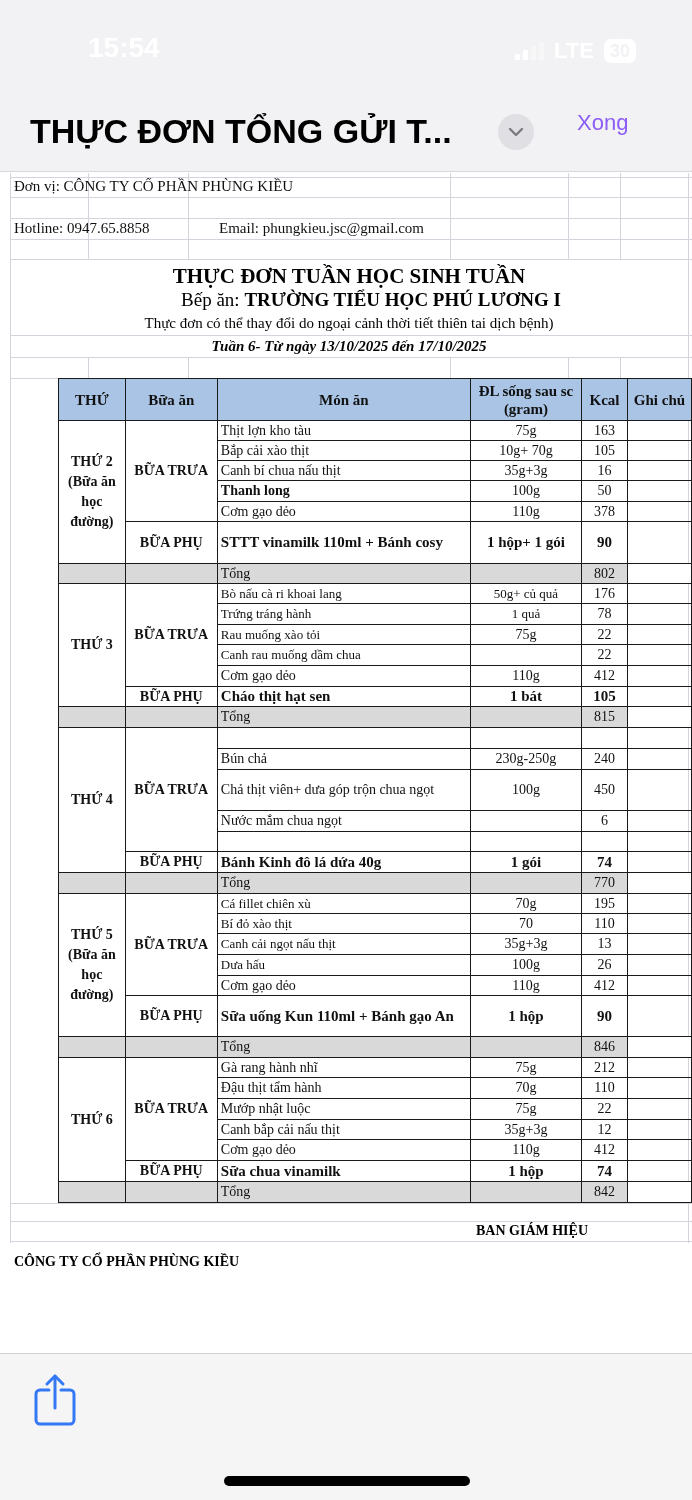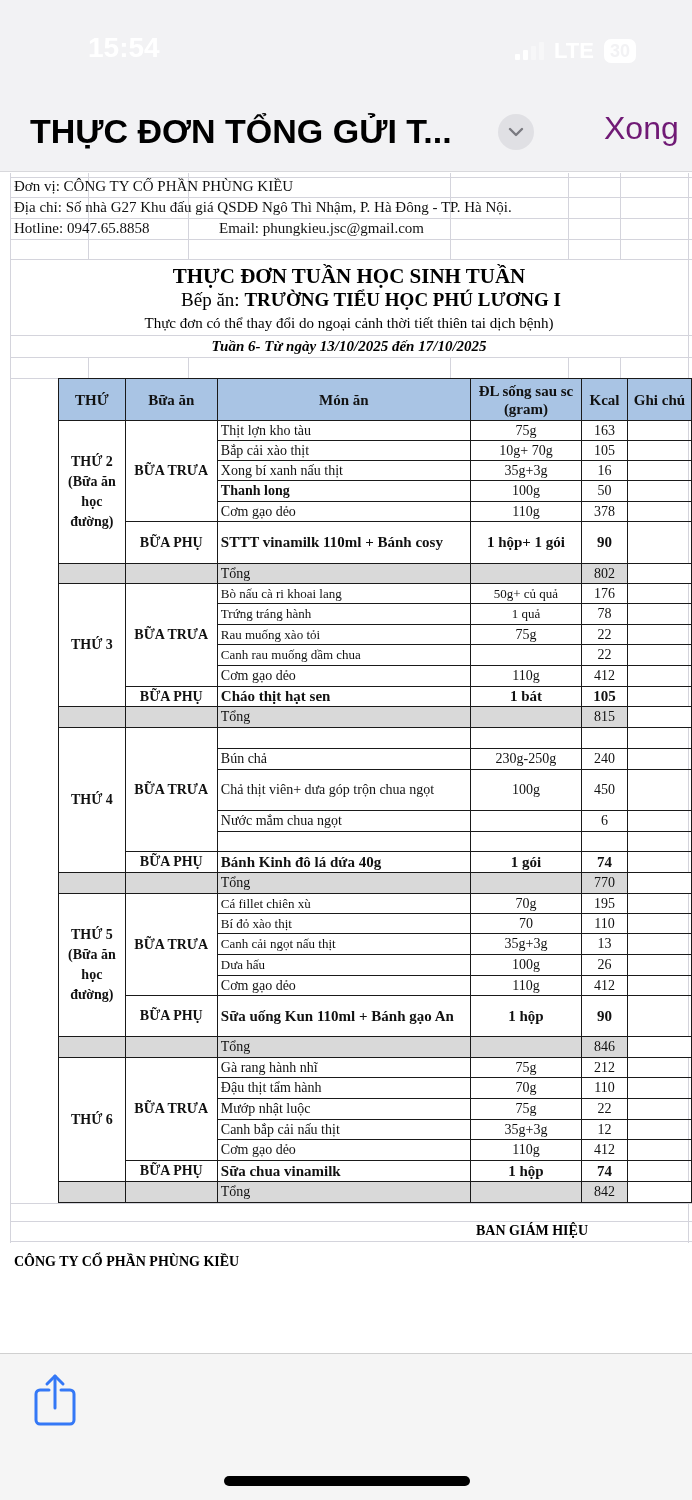--- a/index.html
+++ b/index.html
@@ -10,21 +10,21 @@
   .status-time { position: absolute; left: 88px; top: 32px; font-size: 28px; font-weight: 600; color: #ffffff; font-family: "Liberation Sans", sans-serif; }
   .status-right { position: absolute; right: 56px; top: 38px; display: flex; align-items: center; gap: 10px; color: #fff; }
   .signal { display: flex; align-items: flex-end; gap: 3px; height: 18px; }
   .signal span { width: 5px; background: #fff; border-radius: 1px; }
   .lte { font-size: 22px; font-weight: 600; color: #fff; }
   .battery { background: #fff; color: #f2f2f4; border-radius: 7px; padding: 0 6px; font-size: 18px; font-weight: 700; height: 24px; line-height: 24px; }
 
   .navbar { position: absolute; left: 0; top: 100px; width: 692px; height: 72px; background: #f2f2f4; border-bottom: 1px solid #d8d8dc; }
   .nav-title { position: absolute; left: 30px; top: 12px; font-size: 34px; font-weight: 600; color: #000; white-space: nowrap; text-align: right; }
   .nav-chevron { position: absolute; left: 498px; top: 14px; width: 36px; height: 36px; border-radius: 50%; background: #e0e0e4; display: flex; align-items: center; justify-content: center; }
-  .nav-done { position: absolute; left: 577px; top: 10px; font-size: 32px; color: #701a75; font-weight: 500; margin-left: 27px; }
+  .nav-done { position: absolute; left: 577px; top: 10px; font-size: 22px; color: #8b5cf6; font-weight: 500; }
 
   .sheet { position: absolute; left: 0; top: 173px; width: 692px; height: 1180px; background: #fff; }
   .grid-v { position: absolute; top: 0; width: 1px; background: #d4d4dc; }
   .grid-h { position: absolute; left: 10px; height: 1px; width: 682px; background: #d4d4dc; }
 
   .cell { position: absolute; font-family: "Liberation Serif", serif; color: #111; white-space: nowrap; overflow: hidden; }
   .info { font-size: 15px; }
 
   .title1 { position: absolute; left: 10px; width: 678px; text-align: center; font-family: "Liberation Serif", serif; font-weight: 700; font-size: 21px; }
   .title2 { position: absolute; left: 10px; width: 678px; text-align: center; font-family: "Liberation Serif", serif; font-size: 19px; padding-left: 44px; }
@@ -99,21 +99,20 @@
   <div class="grid-v" style="left:88px;top:184px;height:21px"></div>
   <div class="grid-v" style="left:188px;top:184px;height:21px"></div>
   <div class="grid-v" style="left:450px;top:184px;height:21px"></div>
   <div class="grid-v" style="left:568px;top:184px;height:21px"></div>
   <div class="grid-v" style="left:620px;top:184px;height:21px"></div>
   <div class="grid-h" style="top:1030px"></div>
   <div class="grid-h" style="top:1048px"></div>
   <div class="grid-h" style="top:1068px"></div>
 
   <div class="cell info" style="left:14px;top:5px">Đơn vị: CÔNG TY CỔ PHẦN PHÙNG KIỀU</div>
-  <div class="cell info" style="left:14px;top:26px">Địa chỉ: Số nhà G27 Khu đấu giá QSDĐ Ngô Thì Nhậm, P. Hà Đông - TP. Hà Nội.</div>
   <div class="cell info" style="left:14px;top:47px">Hotline: 0947.65.8858</div>
   <div class="cell info" style="left:219px;top:47px">Email: phungkieu.jsc@gmail.com</div>
 
   <div class="title1" style="top:91px">THỰC ĐƠN TUẦN HỌC SINH TUẦN</div>
   <div class="title2" style="top:116px"><span>Bếp ăn: </span><b>TRƯỜNG TIỂU HỌC PHÚ LƯƠNG I</b></div>
   <div class="title3" style="top:142px">Thực đơn có thể thay đổi do ngoại cảnh thời tiết thiên tai dịch bệnh)</div>
   <div class="title4" style="top:165px">Tuần 6- Từ ngày 13/10/2025 đến 17/10/2025</div>
 
   <table class="menu">
     <colgroup>
@@ -145,21 +144,21 @@
       <td class="c-kcal">163</td>
       <td class="c-note"></td>
     </tr>
     <tr style="height:20px">
       <td class="c-dish">Bắp cải xào thịt</td>
       <td class="c-qty">10g+ 70g</td>
       <td class="c-kcal">105</td>
       <td class="c-note"></td>
     </tr>
     <tr style="height:20px">
-      <td class="c-dish">Xong bí xanh nấu thịt</td>
+      <td class="c-dish">Canh bí chua nấu thịt</td>
       <td class="c-qty">35g+3g</td>
       <td class="c-kcal">16</td>
       <td class="c-note"></td>
     </tr>
     <tr style="height:21px">
       <td class="c-dish b-dish">Thanh long</td>
       <td class="c-qty">100g</td>
       <td class="c-kcal">50</td>
       <td class="c-note"></td>
     </tr>

